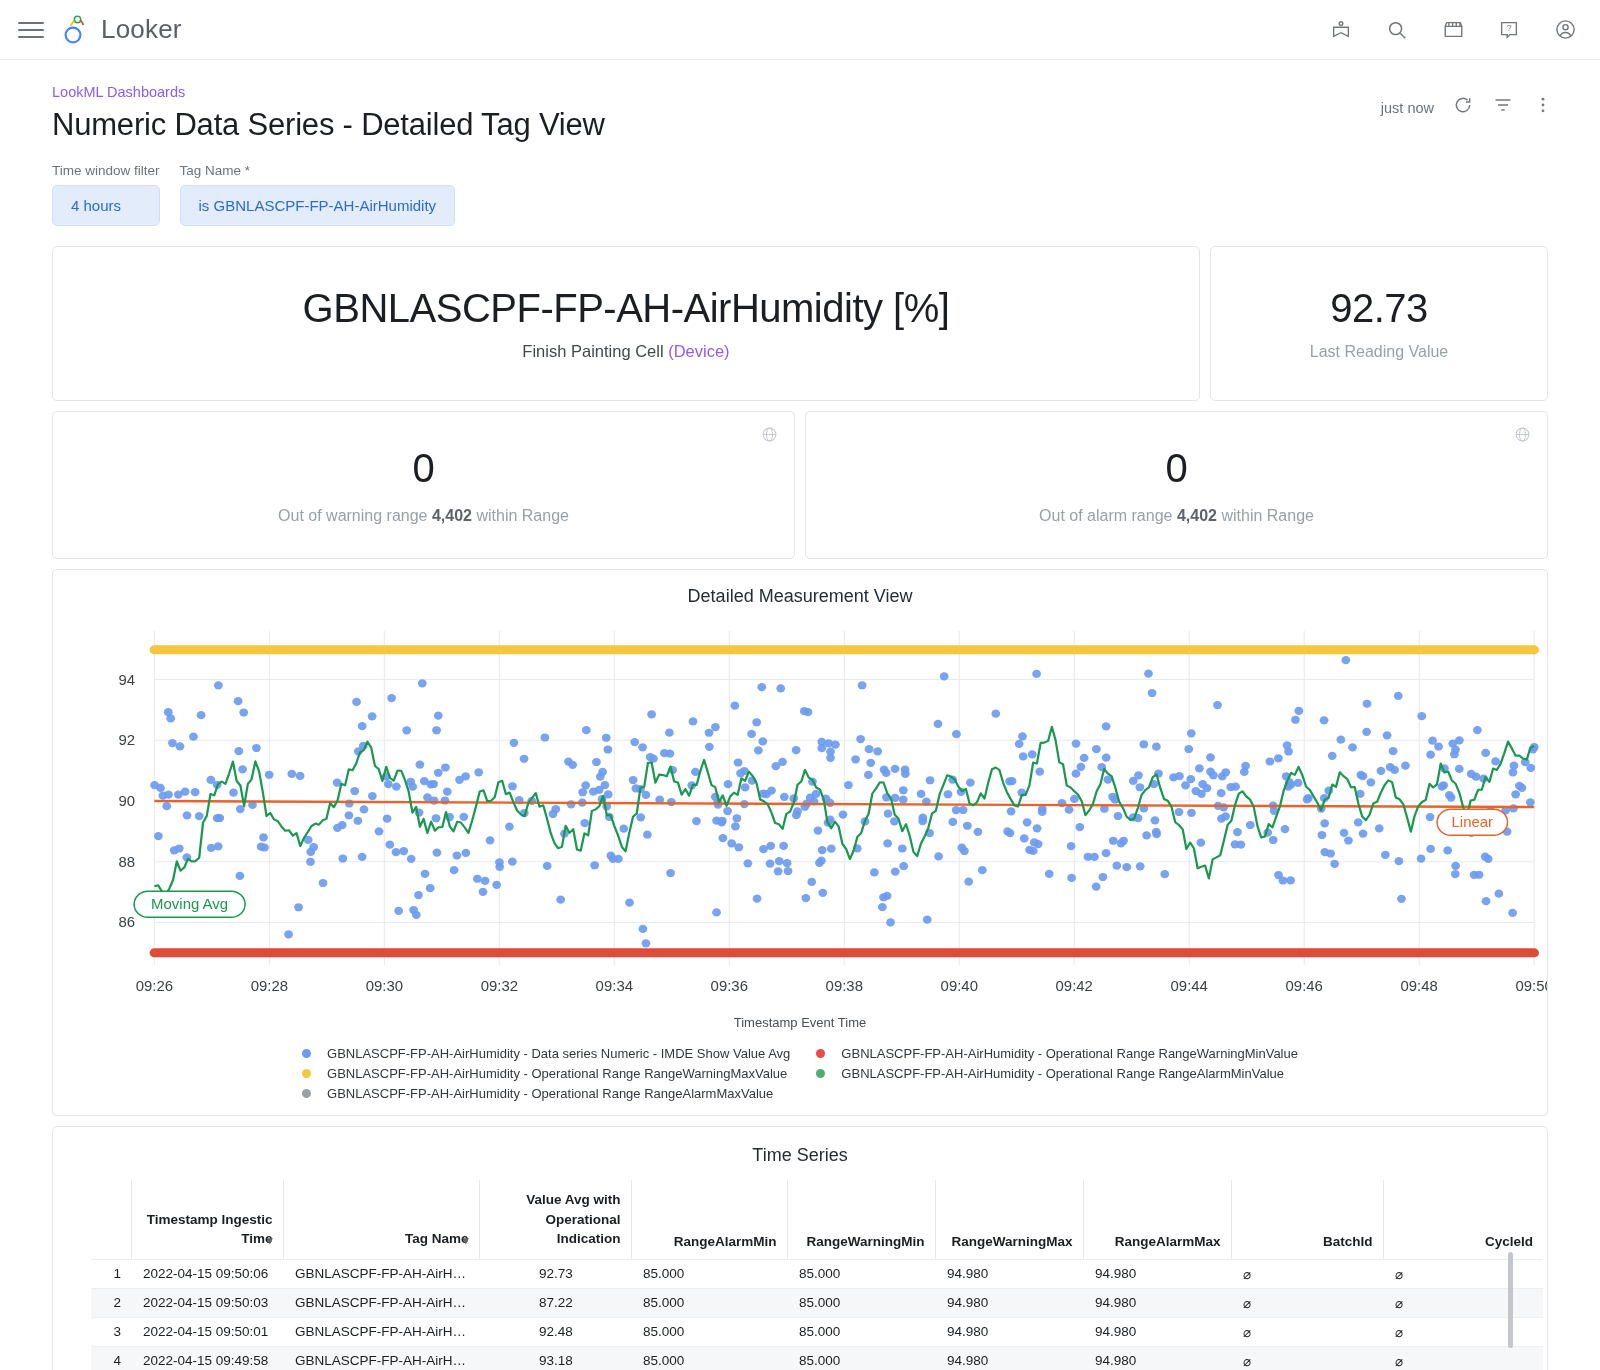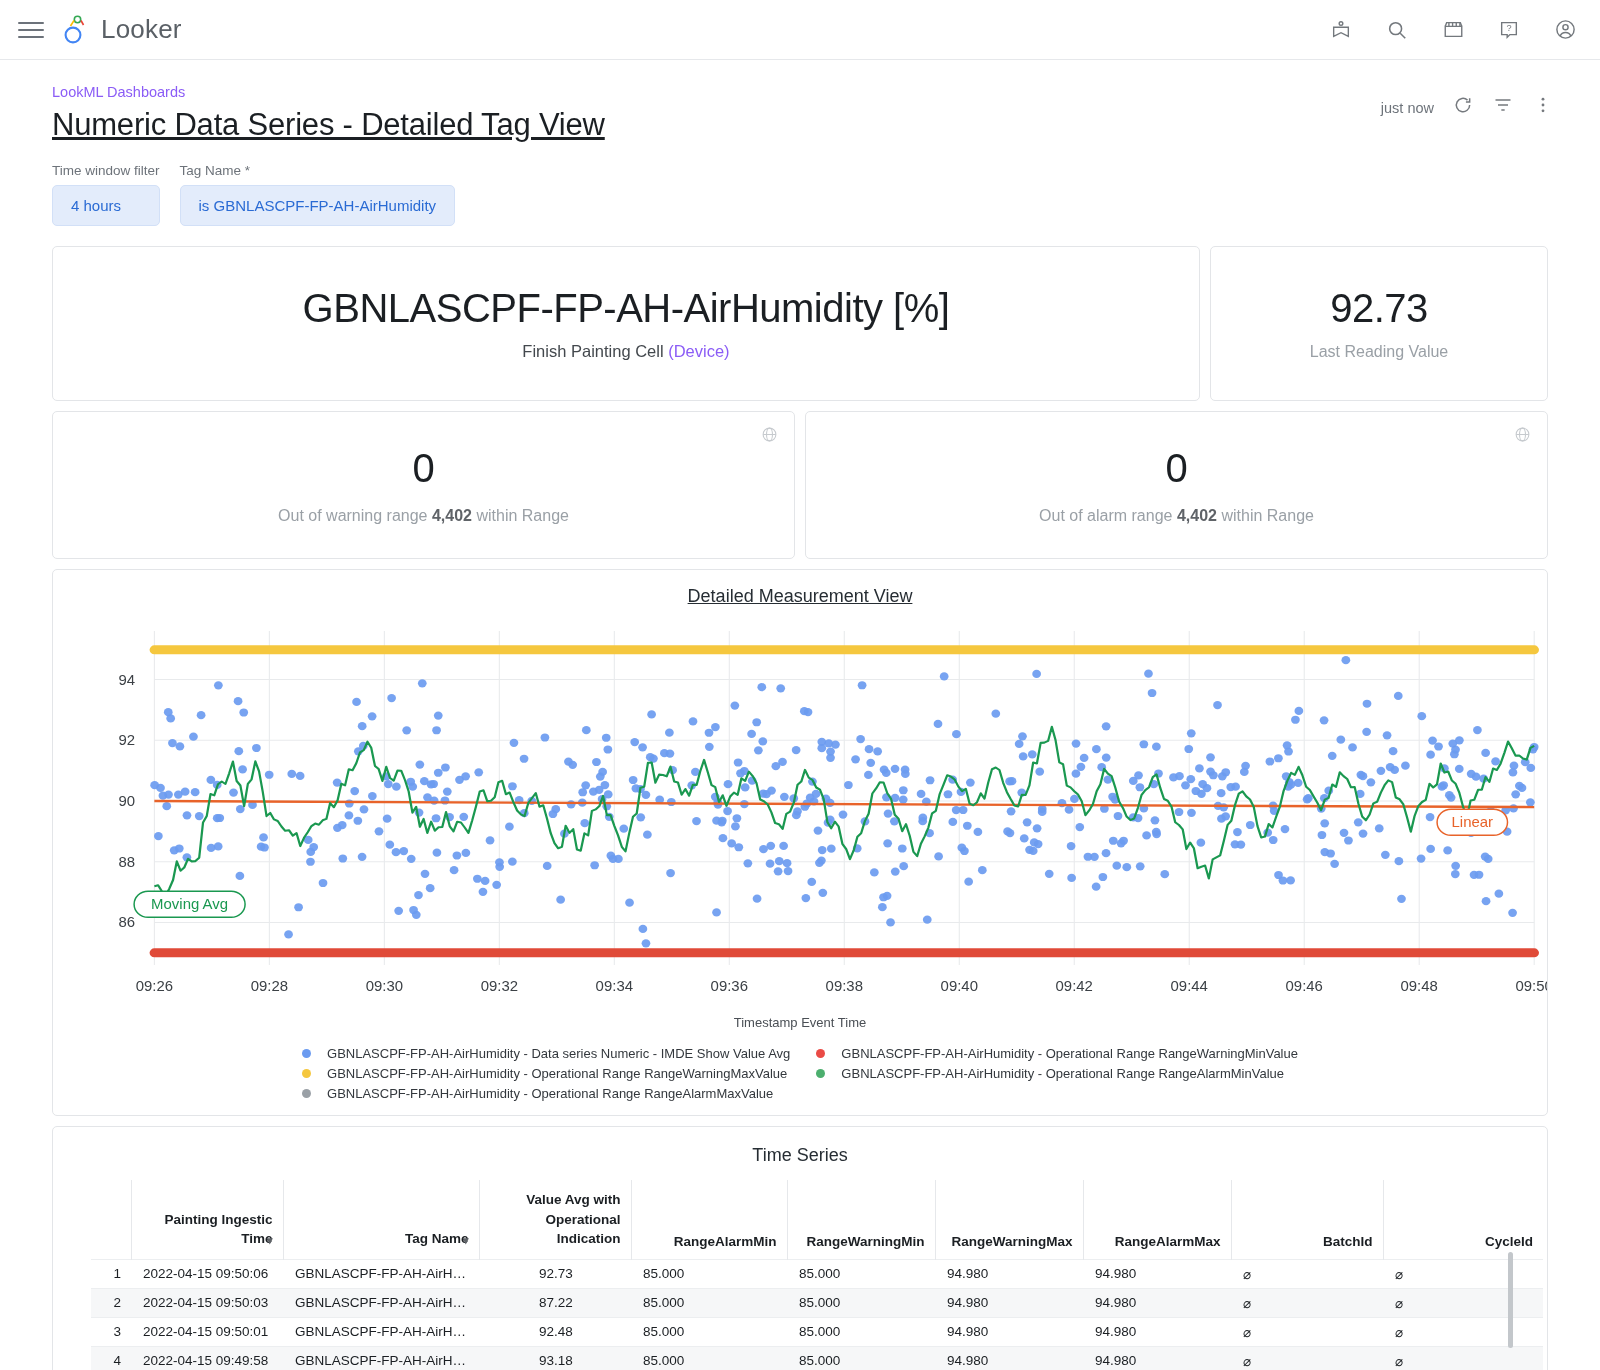--- a/index.html
+++ b/index.html
@@ -24,21 +24,21 @@
   .brand { display:flex; align-items:center; gap:15px; margin-left: 20px; }
   .brand-mark { position:relative; width:22px; height:30px; }
   .brand-word { font-size: 26px; color:#5a6066; letter-spacing:.2px; font-weight:400; }
   .appbar-spacer { flex:1; }
   .appbar-icons { display:flex; align-items:center; gap:30px; }
   .appbar-icons .ic { width:26px; height:26px; display:flex; align-items:center; justify-content:center; cursor:pointer; color:#73787d; }
 
   
   .dash-head { padding: 24px 52px 0 52px; position: relative; }
   .crumb { font-size: 14.5px; color:#8b5cf6; margin-bottom: 7px; }
-  .dash-title { font-size: 31px; font-weight: 400; color:#1b1f23; letter-spacing:-0.2px;text-decoration:underline; }
+  .dash-title { font-size: 31px; font-weight: 400; color:#1b1f23; letter-spacing:-0.2px; }
   .head-actions { position:absolute; right: 46px; top: 34px; display:flex; align-items:flex-end; gap:18px; color:#75797e; }
   .head-actions .just-now { font-size:14.5px; color:#6d737a; }
   .head-actions .ic { width:22px; height:22px; display:flex; align-items:center; justify-content:center; cursor:pointer; }
 
   
   .filters { display:flex; gap:20px; padding: 20px 52px 0 52px; }
   .filter-group { display:flex; flex-direction:column; }
   .filter-label { font-size:13.5px; color:#6d737a; margin-bottom:7px; }
   .filter-label .req { color:#6d737a; }
   .filter-chip {
@@ -64,21 +64,21 @@
   .kpi-label { font-size:16px; color:#9aa0a6; margin-top:12px; }
 
   .tile-range { flex:1 1 0; height:148px; display:flex; flex-direction:column; align-items:center; justify-content:center; }
   .range-num { font-size:40px; color:#1b1f23; }
   .range-label { font-size:16px; color:#9aa0a6; margin-top:16px; }
   .range-label b { color:#5f6368; font-weight:700; }
   .globe { position:absolute; right:16px; top:14px; color:#c6cace; }
 
   
   .chart-tile { width:100%; padding: 16px 0 14px 0; }
-  .chart-title { text-align:center; font-size:18px; color:#262D33; margin-bottom:6px;text-decoration:underline; }
+  .chart-title { text-align:center; font-size:18px; color:#262D33; margin-bottom:6px; }
   .chart-area { position:relative; width:100%; height:400px; }
   .chart-svg { display:block; width:100%; height:400px; }
   .x-axis-title { text-align:center; font-size:13px; color:#4a4f55; margin-top:2px; }
 
   .legend { display:flex; justify-content:center; gap:26px; margin-top:16px; padding:0 40px; }
   .legend-col { display:flex; flex-direction:column; gap:5px; }
   .legend-item { display:flex; align-items:center; gap:16px; font-size:13px; color:#33383d; cursor:pointer; }
   .legend-dot { width:9px; height:9px; border-radius:50%; flex:none; }
 
   
@@ -886,21 +886,21 @@
               <col style="width:148px">
               <col style="width:148px">
             <col style="width:152px">
               <col style="width:160px">
           </colgroup>
           <thead>
             <tr>
               <th class="idx"></th>
               <th>
                 <div class="hdr-lines">
-                  <div>Painting Ingestic</div>
+                  <div>Timestamp Ingestic</div>
                   <div>Time</div>
                 </div>
                 <span class="hdr-chevron">▾</span>
               </th>
               <th>
                 <div class="hdr-lines">
                     <div>Tag Name</div>
                   </div>
                 <span class="hdr-chevron">▾</span>
               </th>

